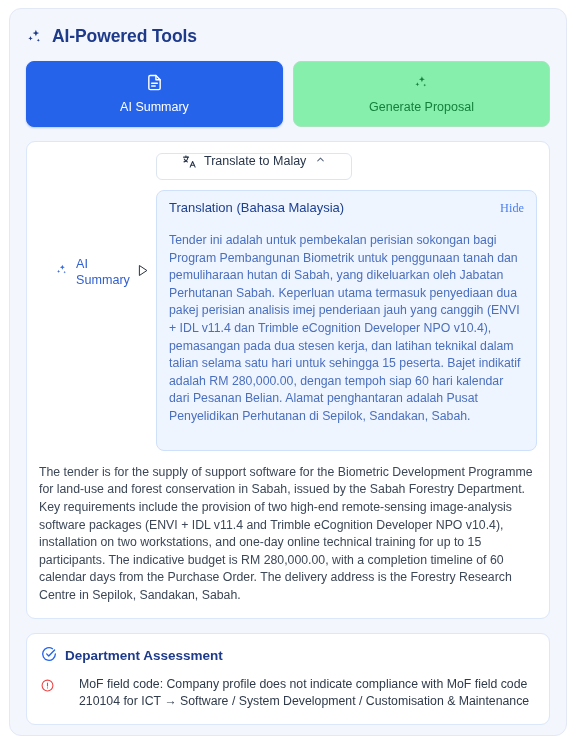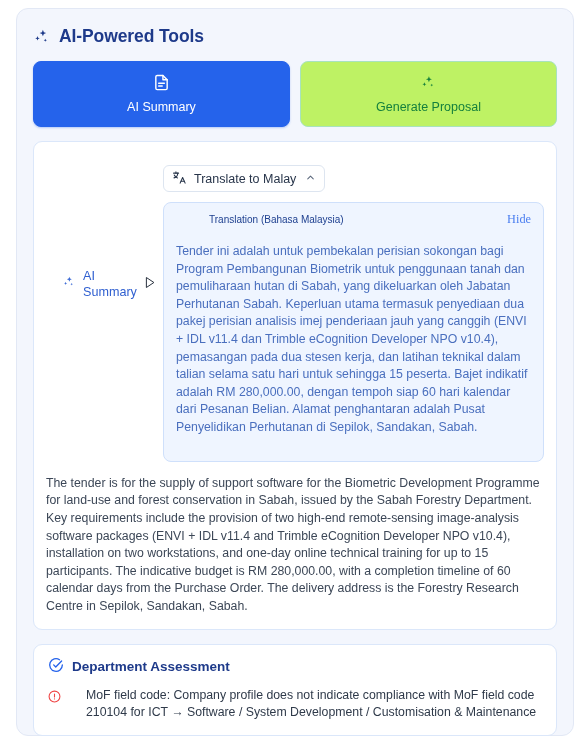--- a/index.html
+++ b/index.html
@@ -10,21 +10,21 @@
     width: 574px;
     height: 751px;
     overflow: hidden;
     font-family: "Liberation Sans", sans-serif;
     background: #ffffff;
     -webkit-font-smoothing: antialiased;
   }
 
   .panel {
     position: absolute;
-    left: 16px;
+    left: 9px;
     top: 8px;
     width: 558px;
     height: 728px;
     box-sizing: border-box;
     background: #f3f6fd;
     border: 1px solid #e2e8f5;
     border-radius: 12px;
     padding: 0;
   }
 
@@ -69,21 +69,21 @@
     color: #ffffff;
     border: 1px solid #2563eb;
     box-shadow: 0 1px 2px rgba(37,99,235,.3);
   }
   .tool-btn.outline-blue {
     background: #ffffff;
     color: #2563eb;
     border: 1px solid #c7dbfb;
   }
   .tool-btn.outline-green {
-    background: #bef264;
+    background: #86efac;
     color: #15803d;
     border: 1px solid #a7e3bd;
   }
 
   
   .card {
     margin: 14px 16px 0 16px;
     background: #ffffff;
     border: 1px solid #dbe7fa;
     border-radius: 9px;
@@ -92,33 +92,32 @@
 
   
   .summary-card { padding: 11px 12px 13px 12px; }
 
   .translate-row {
     display: flex;
     padding-left: 117px;
   }
   .translate-btn {
     display: inline-flex;
-    align-items: center;
+    align-items: flex-start;
     gap: 7px;
     height: 27px;
-    padding: 0 8px;
+    padding: 0 25px;
     box-sizing: border-box;
     background: #ffffff;
     border: 1px solid #dde5f0;
     border-radius: 6px;
     font-size: 12.5px;
     color: #273449;
     cursor: pointer;
     user-select: none;
-    margin-top: 12px;
   }
   .chevron-up { margin-left: 2px; }
 
   .summary-body {
     display: flex;
     align-items: flex-start;
     margin-top: 10px;
   }
   .summary-label-col {
     width: 117px;
@@ -155,23 +154,22 @@
     border-radius: 8px;
     padding: 9px 12px 12px 12px;
     box-sizing: border-box;
   }
   .tb-head {
     display: flex;
     justify-content: space-between;
     align-items: baseline;
   }
   .tb-title {
-    font-size: 10px;
+    font-size: 13px;
     color: #1d3f8f;
-    margin-left: 33px;
   }
   .tb-hide {
     font-size: 12.3px;
     color: #4a7ef0;
     cursor: pointer;
     font-family: Liberation Serif, serif;
   }
   .tb-text {
     margin-top: 16px;
     font-size: 12.3px;

